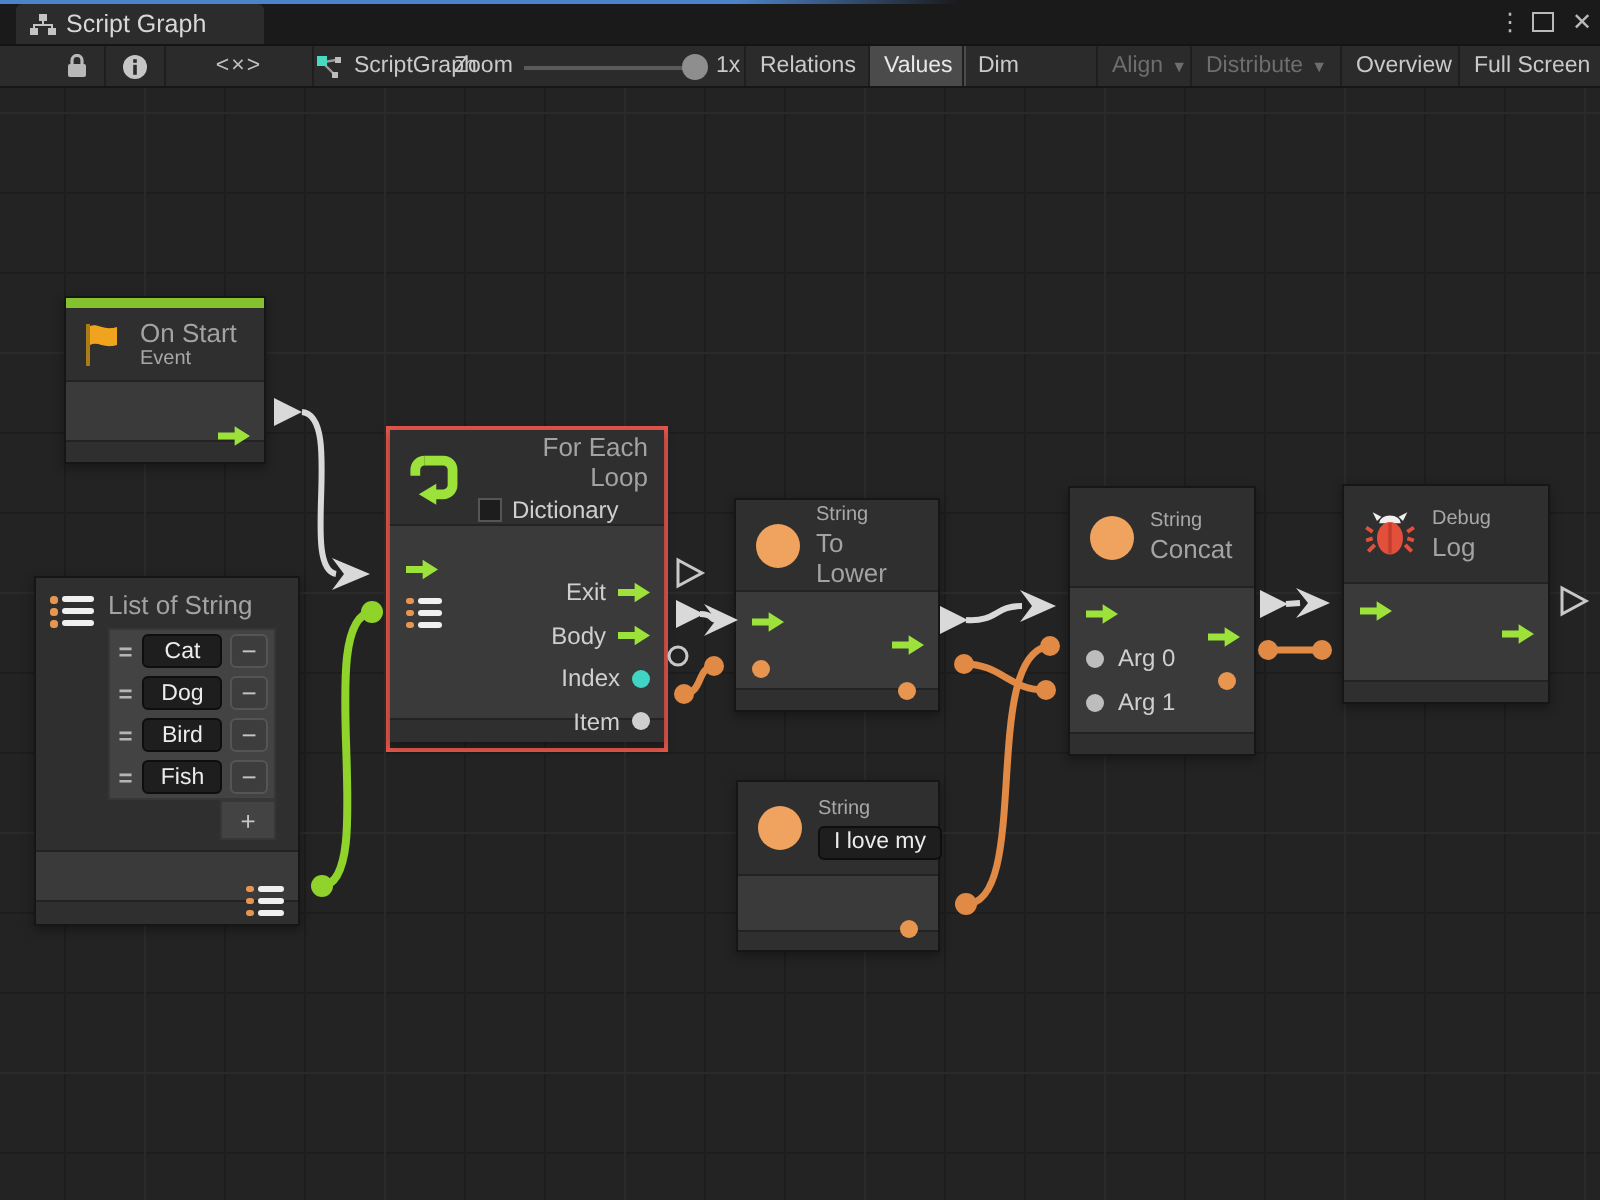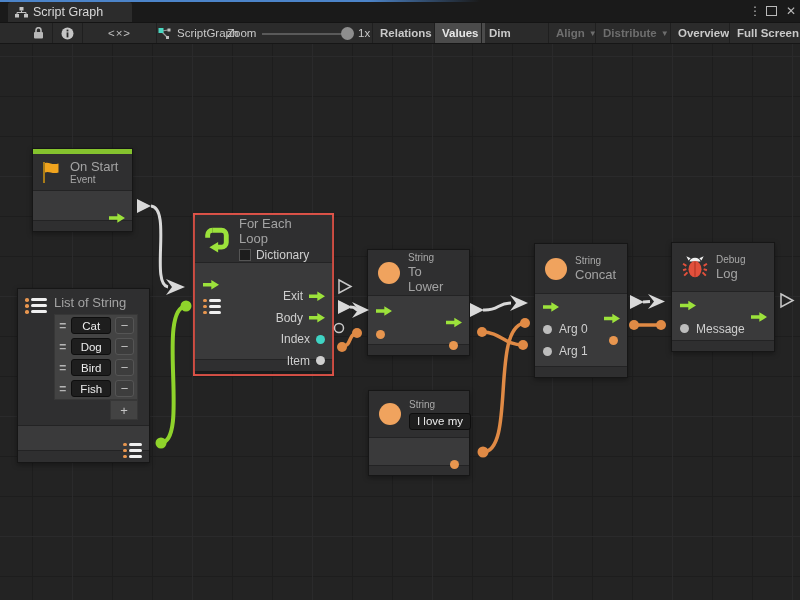--- a/index.html
+++ b/index.html
@@ -17,21 +17,21 @@
   .winicons .kebab{font-size:12px;letter-spacing:0;width:8px;text-align:center;}
   .winicons .maxbox{display:inline-block;width:9px;height:8px;border:1.5px solid #b9b9b9;}
   .winicons .closex{font-size:12px;}
 
   .toolbar{position:absolute;left:0;top:22px;width:800px;height:22px;background:#2b2b2b;
            border-top:1px solid #141414;border-bottom:1px solid #161616;box-sizing:border-box;
            font-size:11.5px;color:#c9c9c9;}
   .tcell{position:absolute;top:0;height:20px;display:flex;align-items:center;justify-content:center;
          border-right:1px solid #1f1f1f;box-sizing:border-box;}
   .tbtn{position:absolute;top:0;height:20px;display:flex;align-items:center;justify-content:center;
-        border-left:1px solid #1f1f1f;box-sizing:border-box;padding:0 7px;white-space:nowrap;font-weight:bold;}
+        border-left:1px solid #1f1f1f;box-sizing:border-box;padding:0 7px;white-space:nowrap;}
   .tbtn.active{background:#4b4b4b;color:#e8e8e8;}
   .tbtn.disabled{color:#6e6e6e;}
   .dd{font-size:8px;margin-left:4px;}
   .zoomtrack{position:absolute;left:262px;top:10px;width:88px;height:2px;background:#5a5a5a;}
   .zoomhandle{position:absolute;left:341px;top:4px;width:13px;height:13px;border-radius:50%;background:#8e8e8e;}
   .lbl{position:absolute;top:0;height:20px;display:flex;align-items:center;}
 
   
   .canvas{position:absolute;left:0;top:44px;width:800px;height:556px;background:#232323;
     background-image:
@@ -259,21 +259,21 @@
               </div>
           </div>
         </div>
       </div>
     </div>
     <div class="nfoot" style="height:11px;"></div>
   </div>
 
   <div class="selwrap" style="left:193px;top:213px;width:141px;height:163px;">
     <div class="node" style="left:0;top:0;width:137px;border:none;">
-      <div class="nhead" style="height:47px;padding:0 8px;gap:8px;">
+      <div class="nhead" style="height:47px;padding:0 8px;gap:8px;text-align:right;">
         <svg width="28" height="28" viewBox="0 0 24 24">
           <path d="M8 4.5 H16 A4 4 0 0 1 20 8.5 V15 A4 4 0 0 1 16 19 H12.5" fill="none" stroke="#9ce23b" stroke-width="4.2"></path>
           <path d="M8 4.5 A4 4 0 0 0 4 8.5 V11" fill="none" stroke="#9ce23b" stroke-width="4.2"></path>
           <path d="M13 14.5 L13 23.5 L5.5 19 Z" fill="#9ce23b"></path>
         </svg>
         <div>
           <div class="ntitle">For Each Loop</div>
           <div style="display:flex;align-items:center;gap:5px;margin-top:2px;">
             <span class="checkbox"></span>
             <span class="plabel">Dictionary</span>
@@ -428,26 +428,20 @@
     </div>
     <div class="nports" style="height:50px;padding-top:2px;">
       <div class="prow" style="height:23px;">
         <div class="pr-left">
             <span class="parrow"></span>
           </div>
         <div class="pr-right">
             <span class="parrow"></span>
           </div>
       </div>
-      <div class="prow" style="height:23px;">
-        <div class="pr-left" style="gap:7px;">
-          <span class="pdot dot-gray"></span>
-          <span class="plabel">Message</span>
-        </div>
-      </div>
     </div>
     <div class="nfoot" style="height:10px;"></div>
   </div>
 
   <svg class="wires">
 
     <g>
       <polygon points="137,199 151,206 137,213" fill="#d9d9d9"></polygon>
       <path d="M151,206 C 172,208 150,284 168,287" stroke="#d9d9d9" stroke-width="3" fill="none"></path>
       <path d="M166,279 L185,287 L166,295 L172,287 Z" fill="#d9d9d9"></path>

